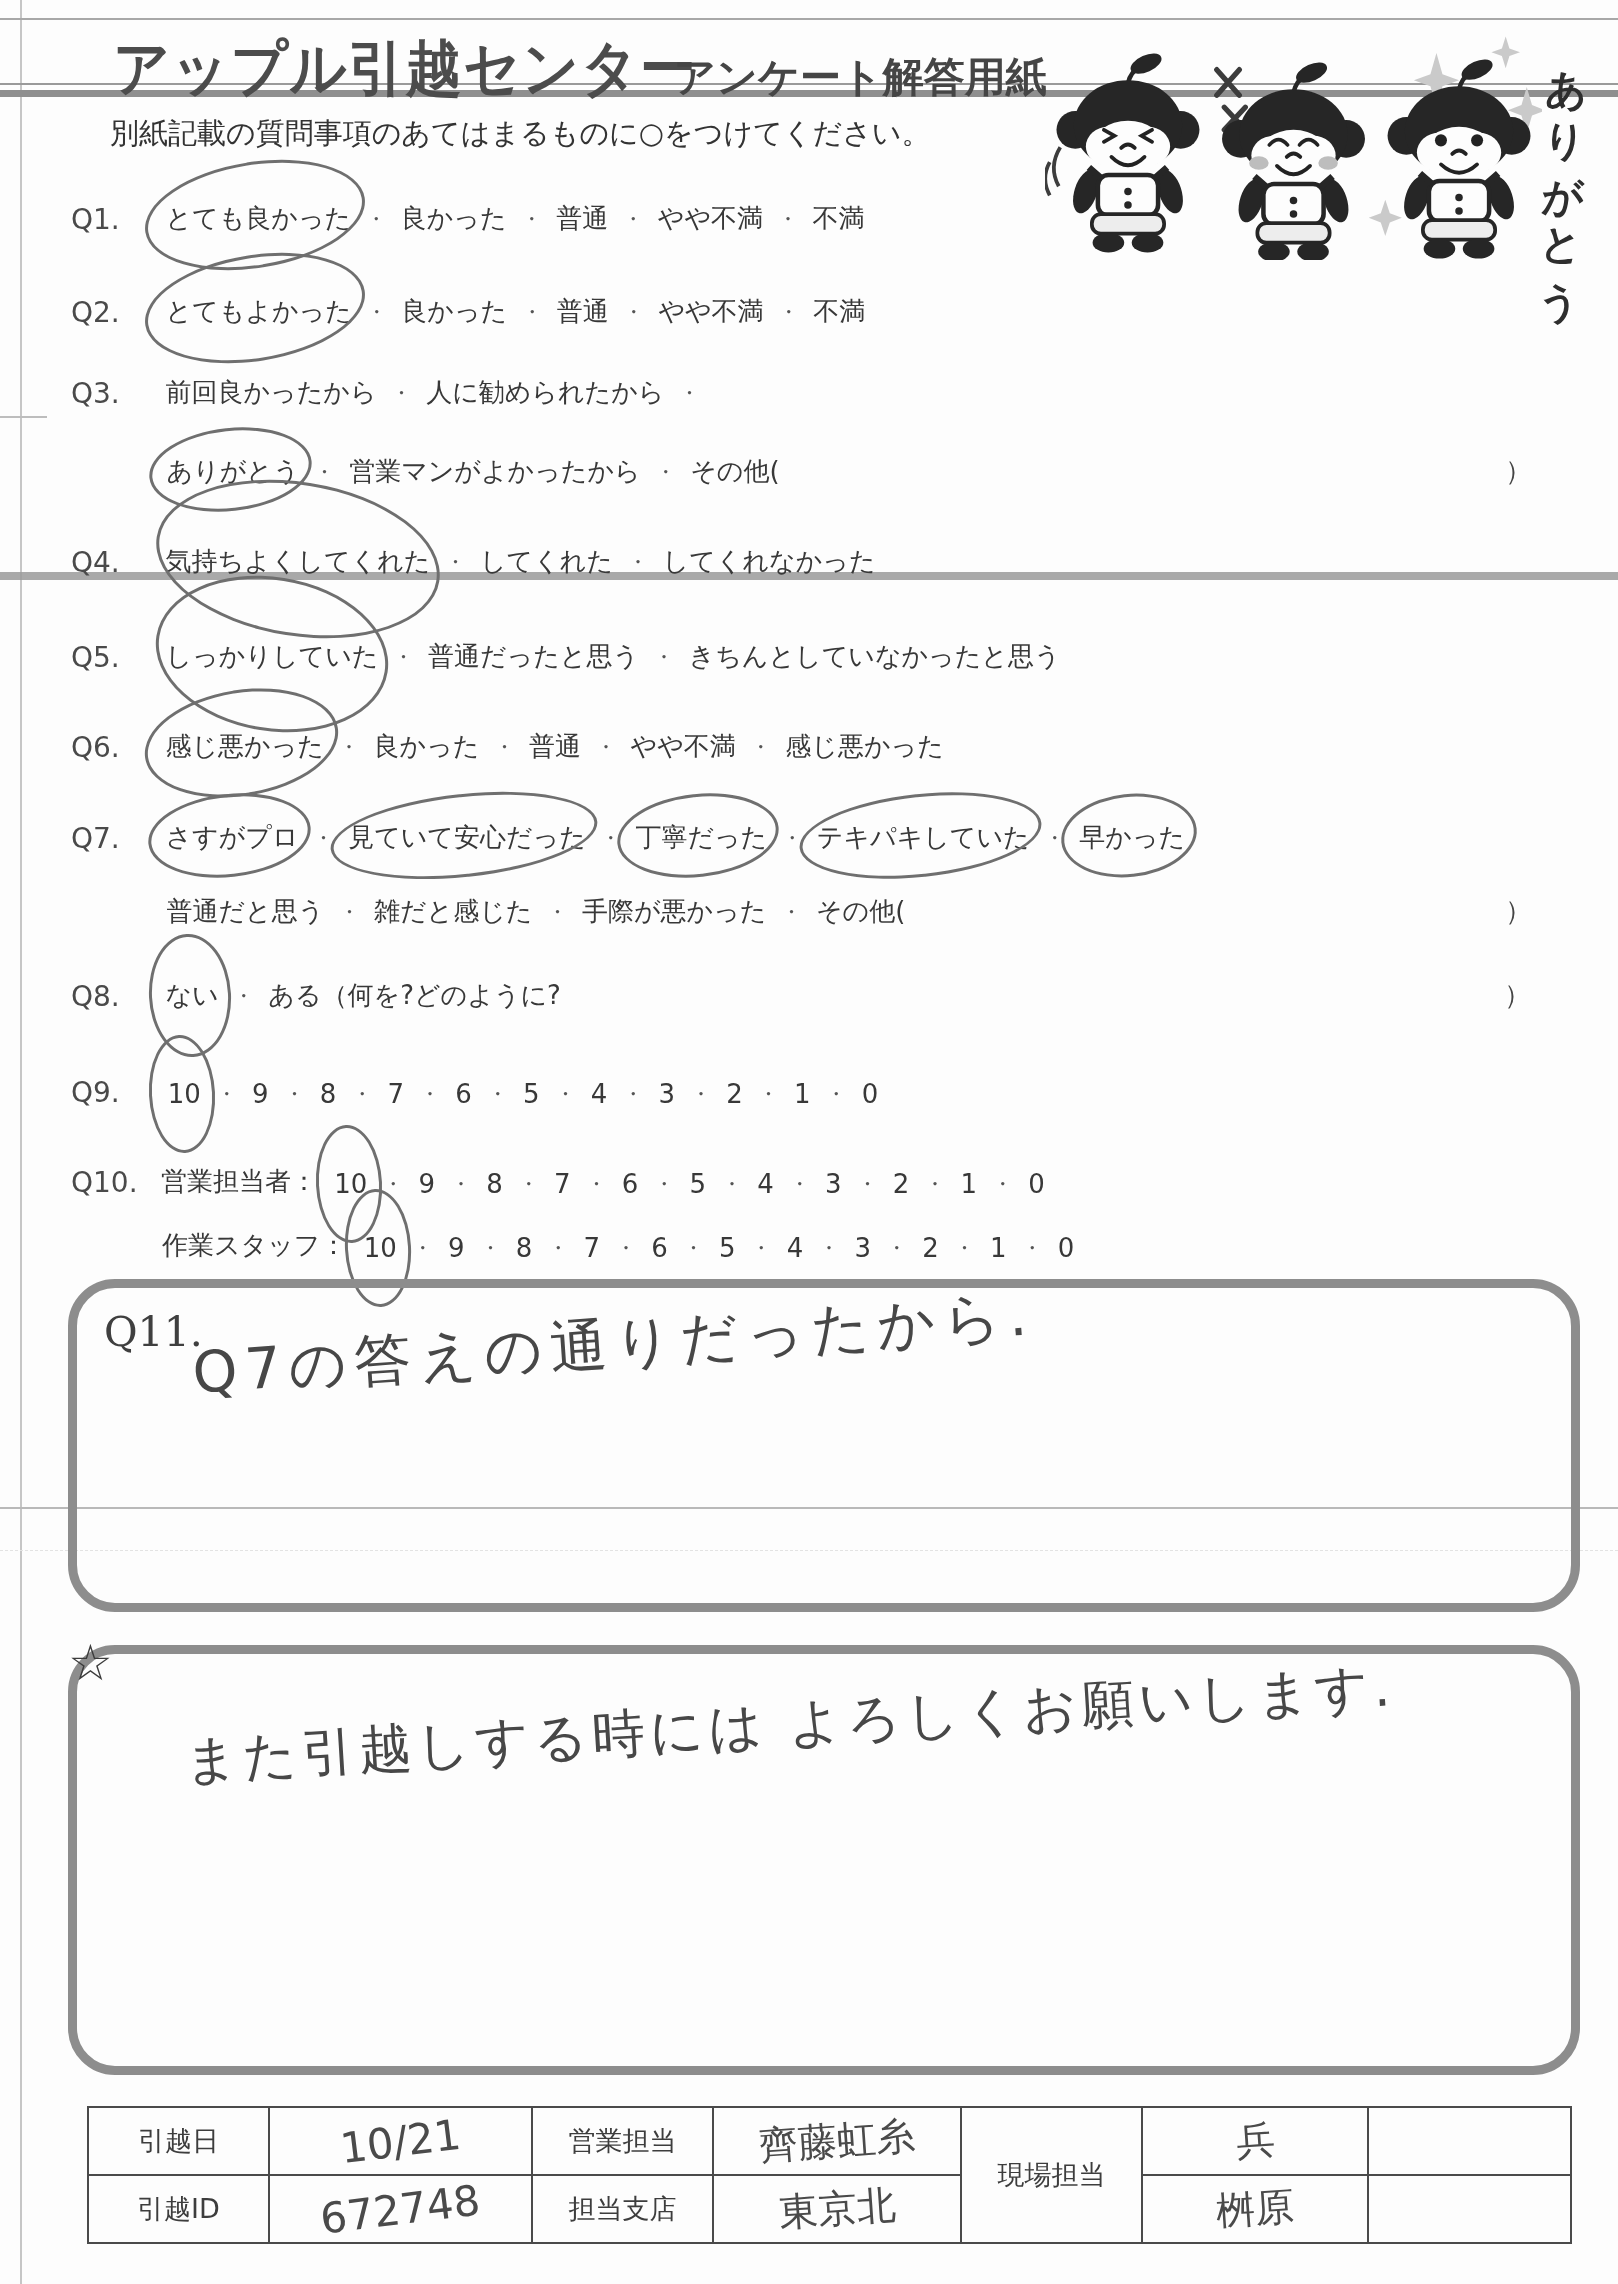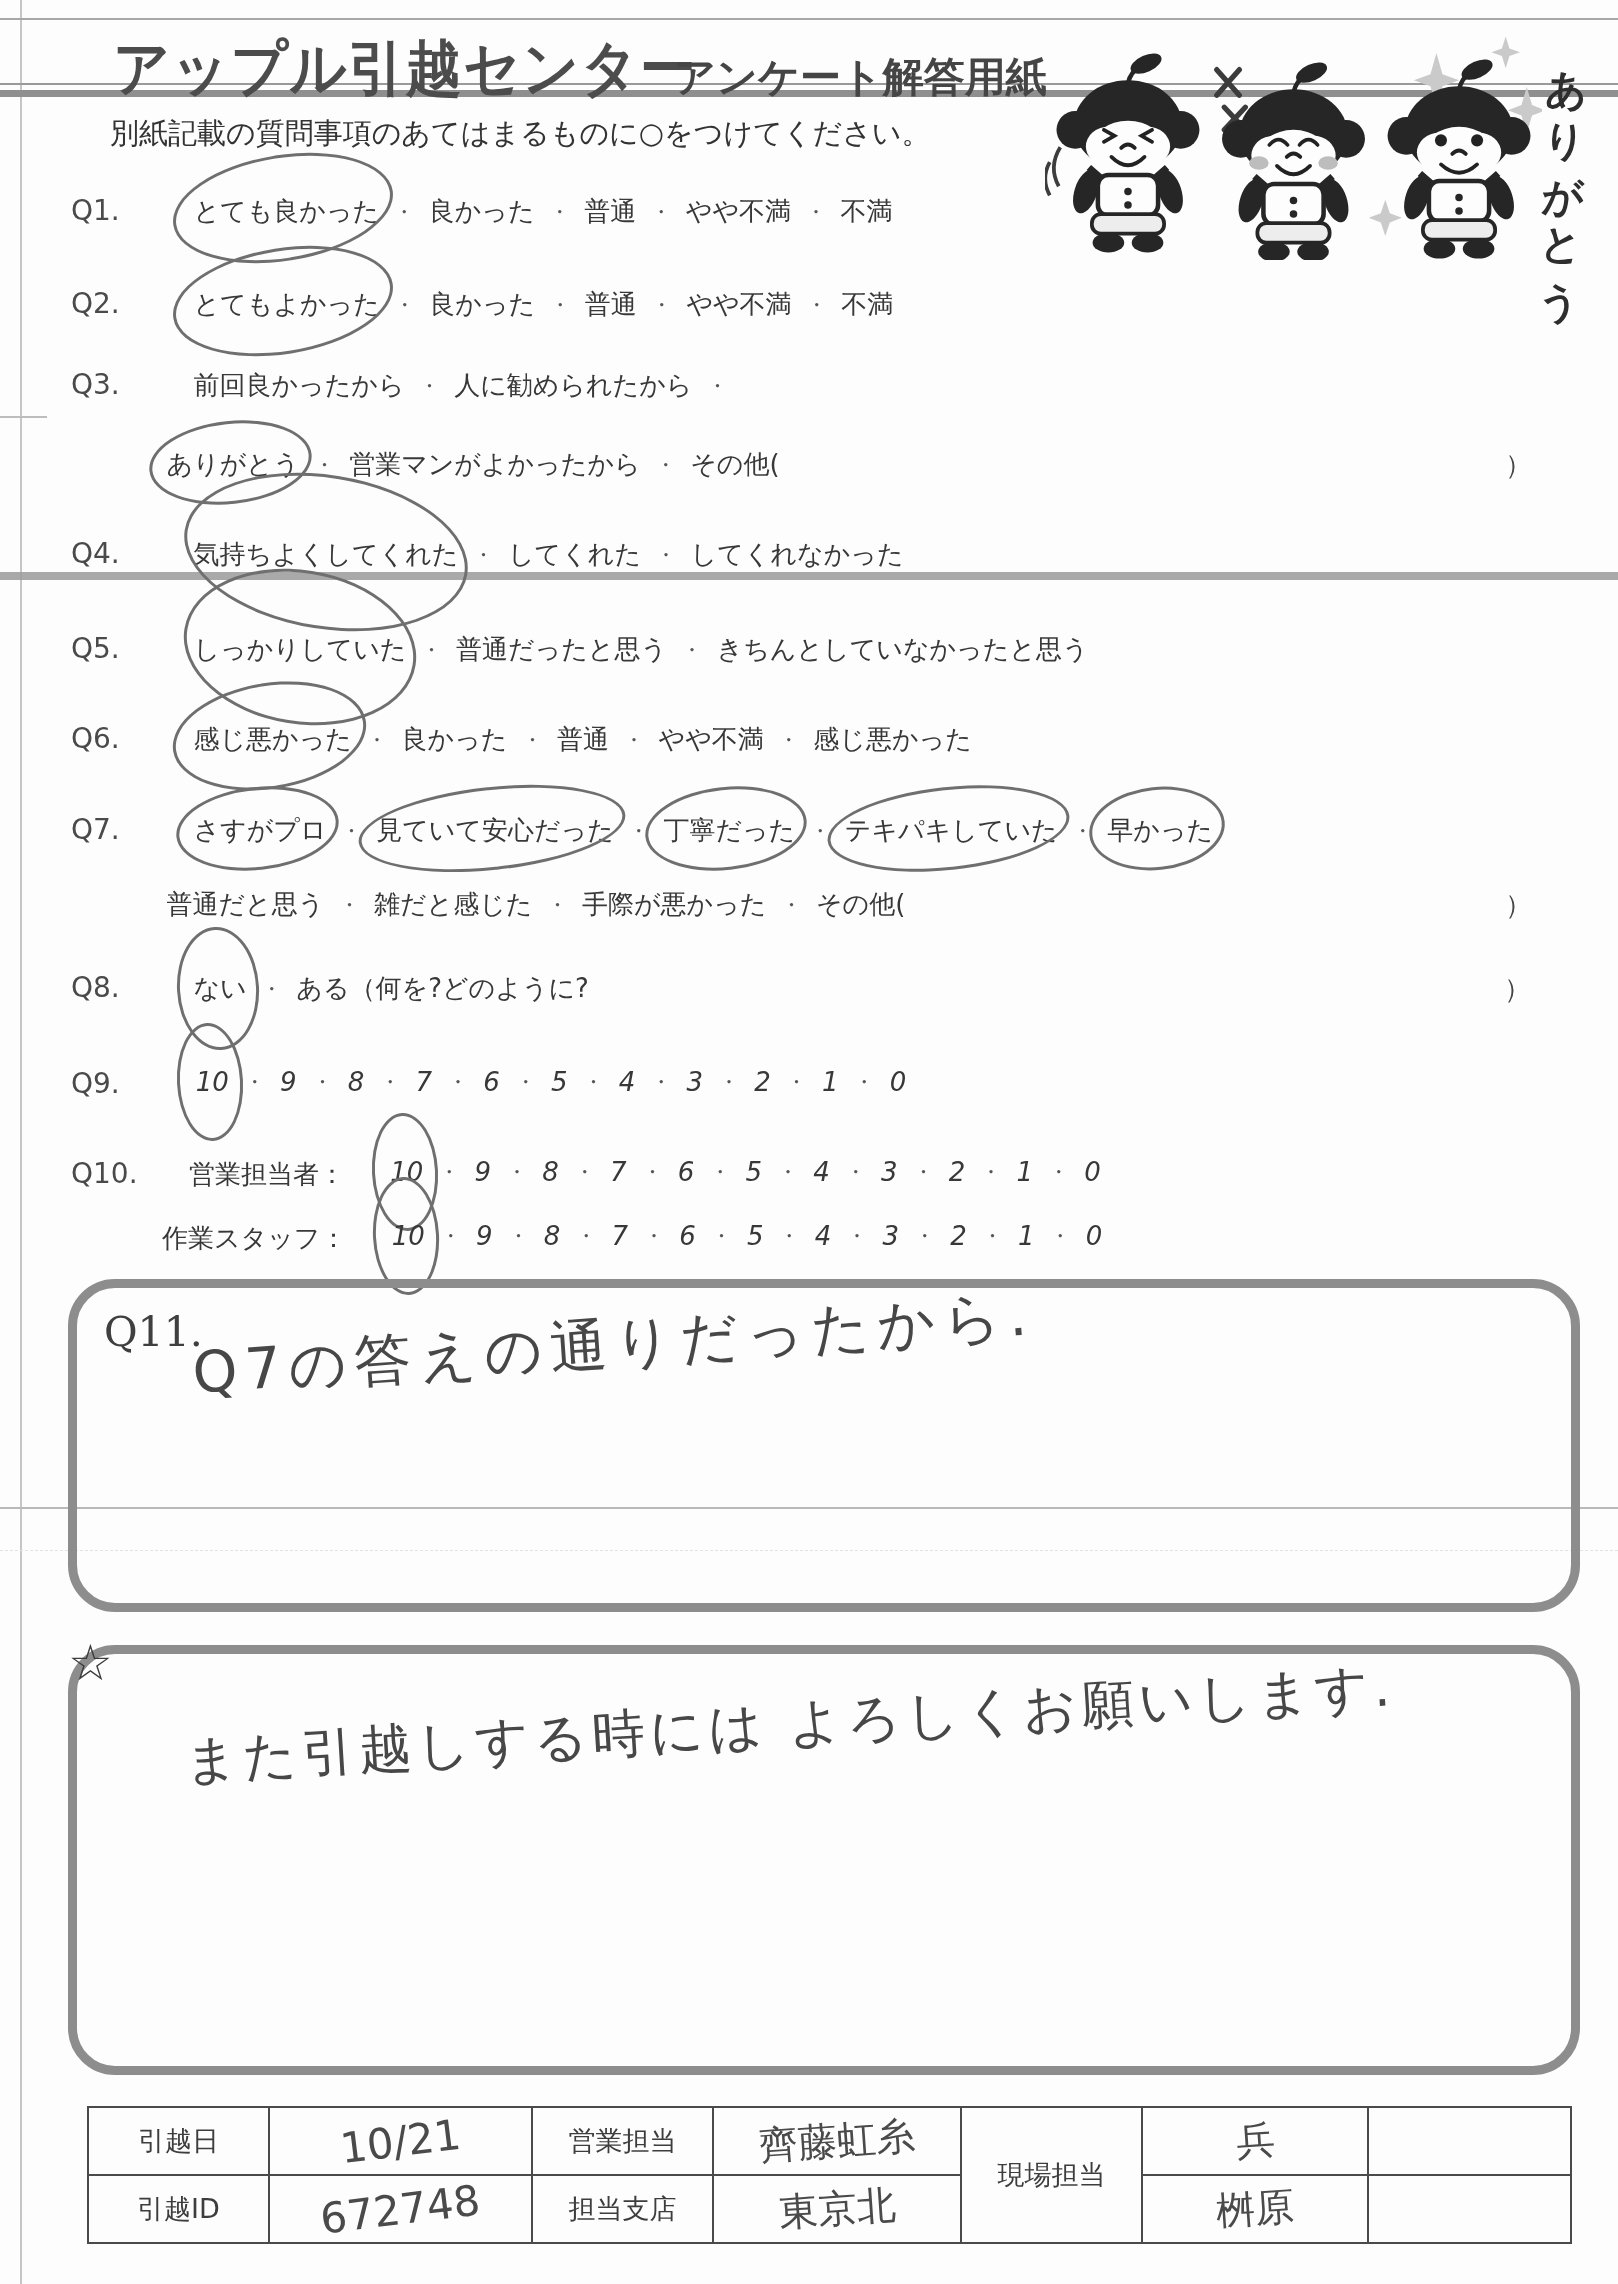--- a/index.html
+++ b/index.html
@@ -21,29 +21,29 @@
          letter-spacing:1.5px;color:#4c4c4c;transform:scaleY(1.08);}
   .sheet-title{position:absolute;left:674px;top:50px;font-size:41px;font-weight:bold;color:#454545;}
   .instruction{position:absolute;left:110px;top:114px;font-size:29px;color:#333;}
 
   
   .mascots{position:absolute;left:1045px;top:22.6px;width:497px;height:237px;}
   .thanks{position:absolute;left:1537px;top:41px;writing-mode:vertical-rl;text-orientation:upright;
           font-size:41px;font-weight:bold;color:#2e2e2e;letter-spacing:6px;transform:rotate(2deg);}
 
   
-  .qrow{position:absolute;left:71px;width:1505px;display:flex;align-items:flex-start;
-        font-size:26px;color:#383838;white-space:nowrap;height:42px;gap:28px;}
+  .qrow{position:absolute;left:71px;width:1505px;display:flex;align-items:flex-end;
+        font-size:26px;color:#383838;white-space:nowrap;height:42px;}
   .qrow.indent{left:162px;width:1415px;}
   .qlabel{display:inline-block;width:90px;font-size:28px;color:#4a4a4a;}
   .prefix{margin-right:10.5px;}
   .opts{display:inline-flex;align-items:center;}
   .opt{position:relative;padding:0 4.5px;}
   .dot{margin:0 9.8px;font-size:21px;color:#555;}
-  .nums .opt{padding:0 6.8px;font-style:italic;}
+  .nums .opt{padding:0 6.8px;}
   .nums .dot{margin:0 8.3px;}
   .paren{position:absolute;right:45px;font-size:27px;color:#444;}
 
   
   .circled::before{content:"";position:absolute;left:-12px;right:-7.5px;top:-19.6px;bottom:-16.6px;
         border:3px solid #6f6f6f;border-radius:50%;transform:rotate(-5deg);pointer-events:none;}
   .cv-big .circled::before{top:-39px;bottom:-32px;left:-16.6px;right:-10.5px;transform:rotate(-9deg);}
   .cv-tall .circled::before{top:-44px;bottom:-44px;left:-12px;right:-7.5px;transform:rotate(-3deg);}
   .cv-xtall .circled::before{top:-62px;bottom:-57px;left:-6px;right:-6px;transform:rotate(9deg);}
   .cv-md .circled::before{top:-25.6px;bottom:-22.6px;left:-13.5px;right:-7.5px;transform:rotate(-6deg);}

